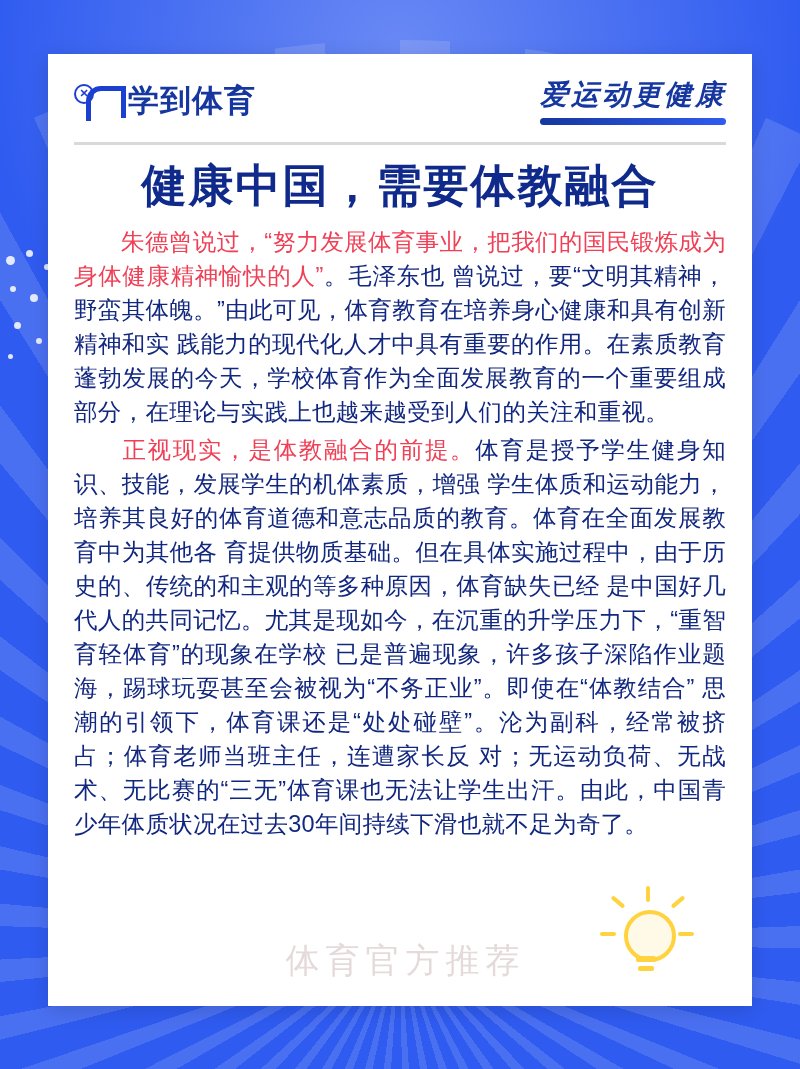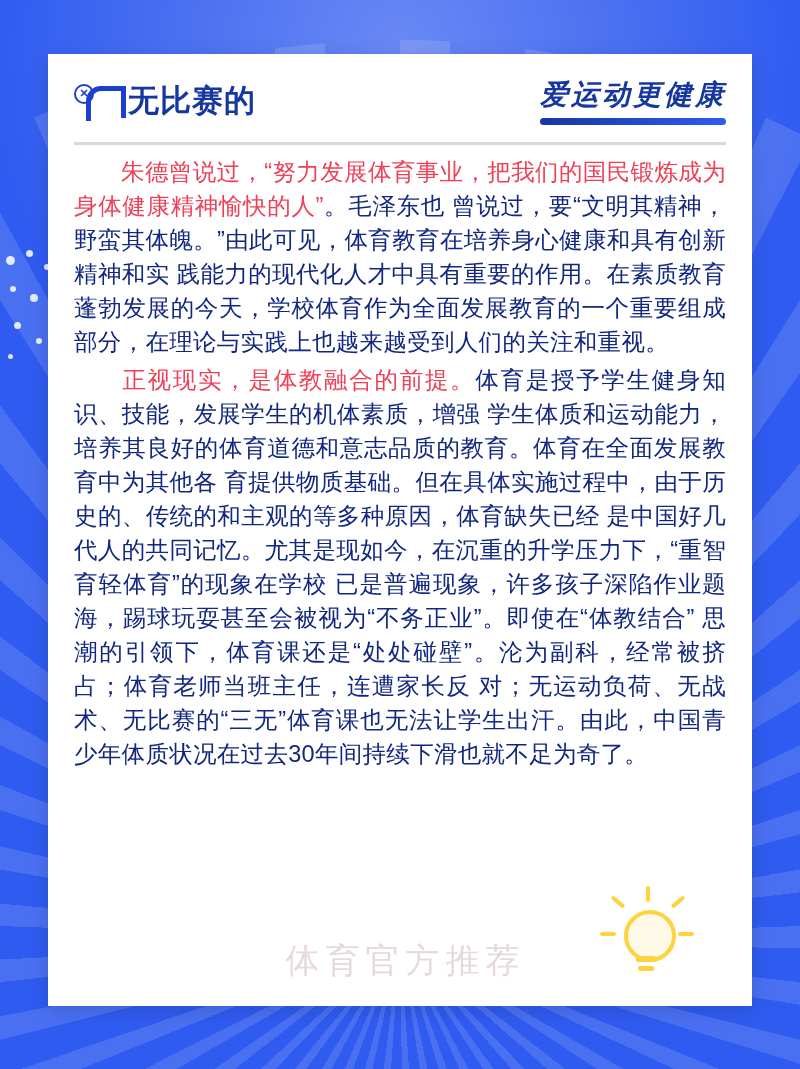--- a/index.html
+++ b/index.html
@@ -294,31 +294,32 @@
 </div>
 
 <div class="card">
 
   <div class="card-header">
     <div class="brand">
       <div class="brand-mark">
         <div class="x">✕</div>
         <div class="n"></div>
       </div>
-      <div class="brand-name">无比赛的</div>
+      <div class="brand-name">学到体育</div>
     </div>
     <div class="slogan">
       <div class="slogan-text">爱运动更健康</div>
       <div class="slogan-underline"></div>
     </div>
   </div>
 
 
   <div class="rule"></div>
 
+  <div class="subtitle">健康中国，需要体教融合</div>
 
   <div class="body-copy">
     <p>
       <span class="indent"></span><span class="hl">朱德曾说过，“努力发展体育事业，把我们的国民锻炼成为身体健康精神愉快的人”</span><span>。毛泽东也 曾说过，要“文明其精神，野蛮其体魄。”由此可见，体育教育在培养身心健康和具有创新精神和实 践能力的现代化人才中具有重要的作用。在素质教育蓬勃发展的今天，学校体育作为全面发展教育的一个重要组成部分，在理论与实践上也越来越受到人们的关注和重视。</span>
     </p>
     <p>
       <span class="indent"></span><span class="hl">正视现实，是体教融合的前提。</span><span>体育是授予学生健身知识、技能，发展学生的机体素质，增强 学生体质和运动能力，培养其良好的体育道德和意志品质的教育。体育在全面发展教育中为其他各 育提供物质基础。但在具体实施过程中，由于历史的、传统的和主观的等多种原因，体育缺失已经   是中国好几代人的共同记忆。尤其是现如今，在沉重的升学压力下，“重智育轻体育”的现象在学校 已是普遍现象，许多孩子深陷作业题海，踢球玩耍甚至会被视为“不务正业”。即使在“体教结合” 思潮的引领下，体育课还是“处处碰壁”。沦为副科，经常被挤占；体育老师当班主任，连遭家长反 对；无运动负荷、无战术、无比赛的“三无”体育课也无法让学生出汗。由此，中国青少年体质状况在过去30年间持续下滑也就不足为奇了。</span>
     </p>
   </div>
 

